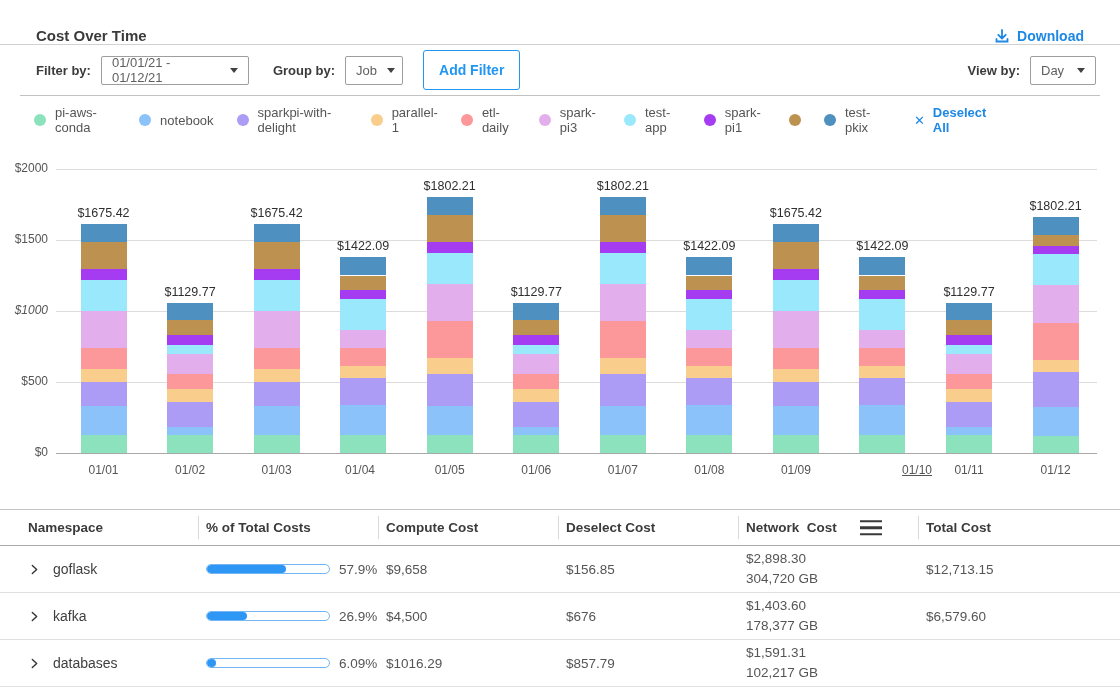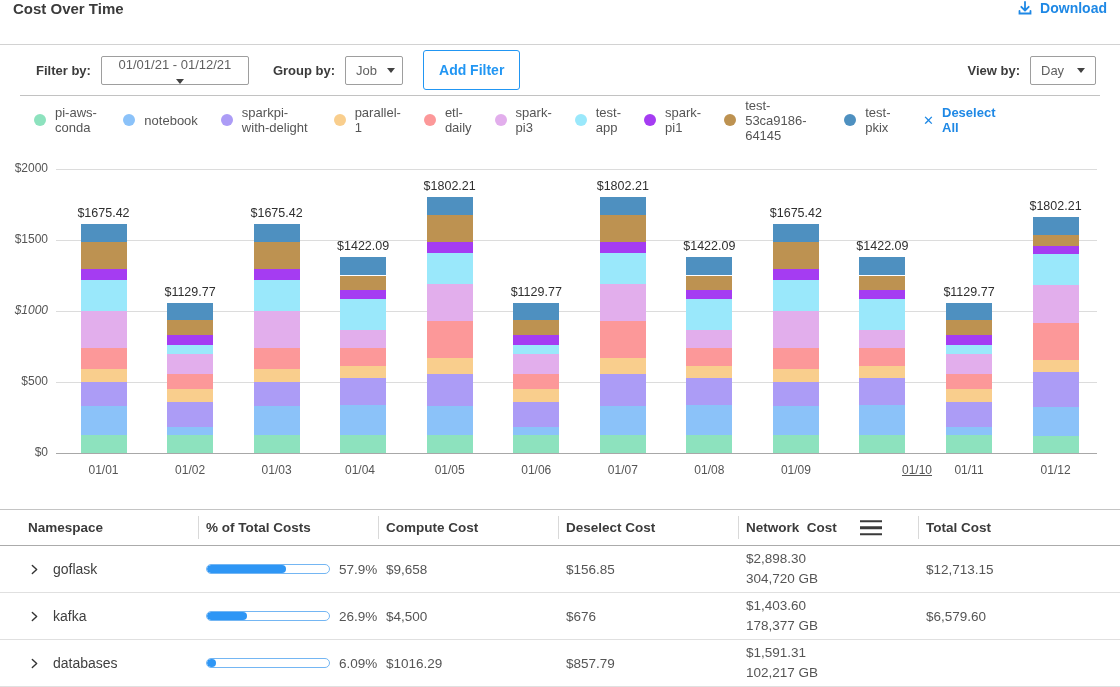--- a/index.html
+++ b/index.html
@@ -1,32 +1,32 @@
 <!DOCTYPE html>
 <html><head>
 <meta charset="utf-8">
 <style>
   * { margin:0; padding:0; box-sizing:border-box; }
   html,body { width:1120px; height:687px; background:#fff; overflow:hidden;
     font-family:"Liberation Sans","DejaVu Sans",sans-serif; }
   
   .app-header { height:45px; border-bottom:1px solid #d2d2d2; display:flex;
-    align-items:flex-start; justify-content:space-between; padding:0 13px; }
+    align-items:flex-end; justify-content:space-between; padding:0 36px; }
   .page-title { font-size:15px; font-weight:bold; color:#3b3b3b; }
   .download-link { display:flex; align-items:center; gap:7px; color:#1e88e5;
     font-size:14px; font-weight:bold; cursor:pointer; }
   
   .controls { height:50px; display:flex; align-items:center; padding:0 24px 0 36px; }
   .ctl-label { font-size:13px; font-weight:bold; color:#3b3b3b; margin-right:10px; }
   .select-box { height:29px; border:1px solid #9e9e9e; border-radius:2px;
     display:flex; align-items:center; justify-content:space-between;
     padding:0 10px; font-size:13px; color:#5f5f5f; cursor:pointer; background:#fff; }
   .caret { width:0; height:0; border-left:4.5px solid transparent;
     border-right:4.5px solid transparent; border-top:5.5px solid #424242; margin-left:10px; }
-  .date-select { width:148px;flex-direction:column; }
+  .date-select { width:148px; }
   .job-select { width:58px; margin-right:20px; }
   .day-select { width:66px; }
   .gap-md { margin-left:24px; }
   .add-filter-btn { height:40px; padding:0 15px; border:1px solid #2196f3; border-radius:3px;
     background:#fff; color:#2196f3; font-size:14px; font-weight:bold; cursor:pointer; }
   .spacer { flex:1; }
   
   .legend-divider { margin:0 20px; border-top:1px solid #c2c2c2; }
   .legend-bar { height:48px; display:flex; align-items:center; padding:0 24px 0 34px; gap:32px; }
   .legend-item { display:flex; align-items:center; gap:9px; font-size:13px; color:#555; cursor:pointer; }
@@ -128,21 +128,20 @@
       <div class="legend-item">
         <span class="dot" style="background:#9ae8fb"></span>
         <span>test-app</span>
       </div>
       <div class="legend-item">
         <span class="dot" style="background:#a53cf2"></span>
         <span>spark-pi1</span>
       </div>
       <div class="legend-item">
         <span class="dot" style="background:#bd9251"></span>
-        <span>test-53ca9186-64145</span>
       </div>
       <div class="legend-item">
         <span class="dot" style="background:#4e90c0"></span>
         <span>test-pkix</span>
       </div>
     </div>
   <div class="deselect-all">
     <span class="deselect-x">✕</span>
     <span>Deselect All</span>
   </div>

